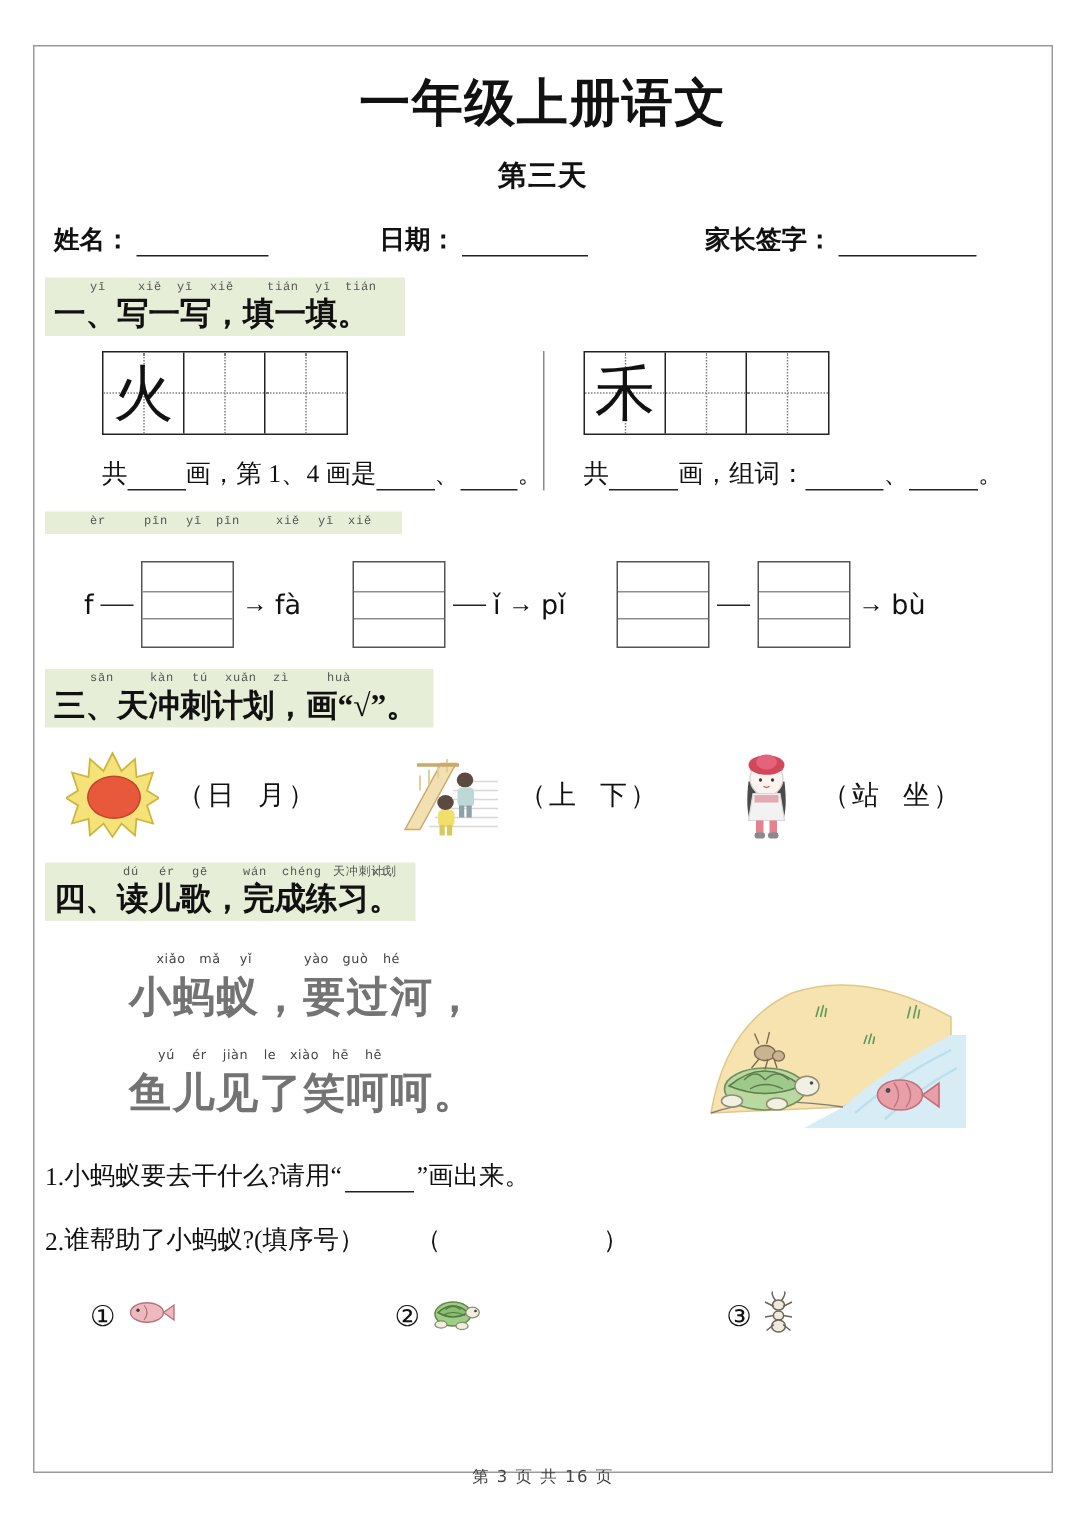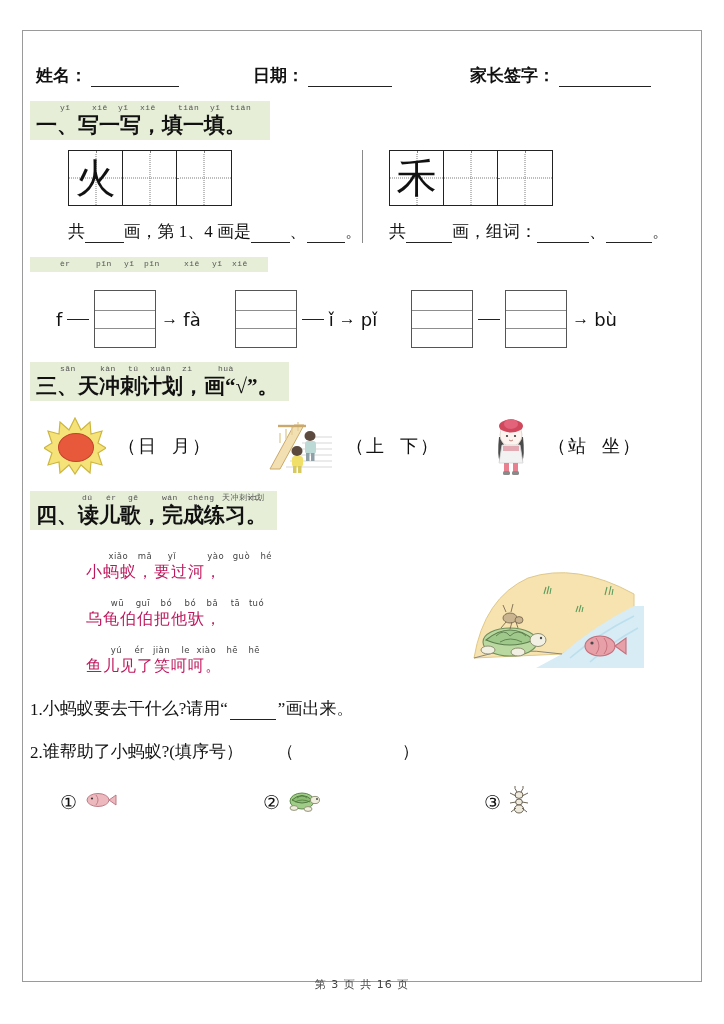--- a/index.html
+++ b/index.html
@@ -152,23 +152,23 @@
   .girl{width:50px;height:62px;position:relative;}
 
   
   .ex4-body{display:flex;margin-top:6px;}
   .poem{width:58%;padding-left:30px;box-sizing:border-box;}
   .poem-line{margin-top:14px;}
   .poem-py{
     font-size:8.5px;color:#444;letter-spacing:.4px;height:12px;line-height:12px;
     font-family:"DejaVu Sans",sans-serif;white-space:nowrap;padding-left:40px;
   }
-  .poem-py span{display:inline-block;text-align:right;}
+  .poem-py span{display:inline-block;text-align:center;}
   .poem-cn{
-    font-size:16px;font-weight:400;color:#be185d;letter-spacing:1px;
+    font-size:28px;font-weight:700;color:#737373;letter-spacing:1px;
     padding-left:26px;white-space:nowrap;
   }
   .poem-pic{
     width:42%;display:flex;align-items:flex-start;justify-content:center;
     padding-top:14px;
   }
   .scene{
     width:178px;height:118px;position:relative;background:#fff;overflow:hidden;
   }
 
@@ -198,21 +198,23 @@
 </head>
 <body>
 
 <div class="page">
   <div class="sheet-border"></div>
 
   <div class="inner">
 
     
     <div class="title-row">
-    </div>
+      <span class="title-black">一年级上册语文</span>
+    </div>
+    <div class="subtitle">第三天</div>
 
     
     <div class="meta-row">
       <div class="meta-item">
         <span class="meta-label">姓名：</span>
         <span class="meta-blank blank-w1"></span>
       </div>
       <span class="sp-a"></span>
       <div class="meta-item">
         <span class="meta-label">日期：</span>
@@ -406,26 +408,20 @@
     <div class="ex4-body">
       <div class="poem">
         <div class="poem-line">
           <div class="poem-py">
             <span style="width:28px">xiǎo</span><span style="width:24px">mǎ</span><span style="width:24px">yǐ</span><span style="width:22px"></span><span style="width:26px">yào</span><span style="width:26px">guò</span><span style="width:22px">hé</span>
           </div>
           <div class="poem-cn">小蚂蚁，要过河，</div>
         </div>
         <div class="poem-line">
           <div class="poem-py">
-            <span style="width:24px">wū</span><span style="width:26px">guī</span><span style="width:22px">bó</span><span style="width:24px">bó</span><span style="width:22px">bǎ</span><span style="width:22px">tā</span><span style="width:24px">tuó</span>
-          </div>
-          <div class="poem-cn">乌龟伯伯把他驮，</div>
-        </div>
-        <div class="poem-line">
-          <div class="poem-py">
             <span style="width:22px">yú</span><span style="width:22px">ér</span><span style="width:26px">jiàn</span><span style="width:20px">le</span><span style="width:26px">xiào</span><span style="width:22px">hē</span><span style="width:22px">hē</span>
           </div>
           <div class="poem-cn">鱼儿见了笑呵呵。</div>
         </div>
       </div>
 
       <div class="poem-pic">
         <span class="scene">
           <svg viewBox="0 0 178 118" width="178" height="118" xmlns="http://www.w3.org/2000/svg">
             <rect x="0" y="0" width="178" height="118" fill="#ffffff"></rect>

